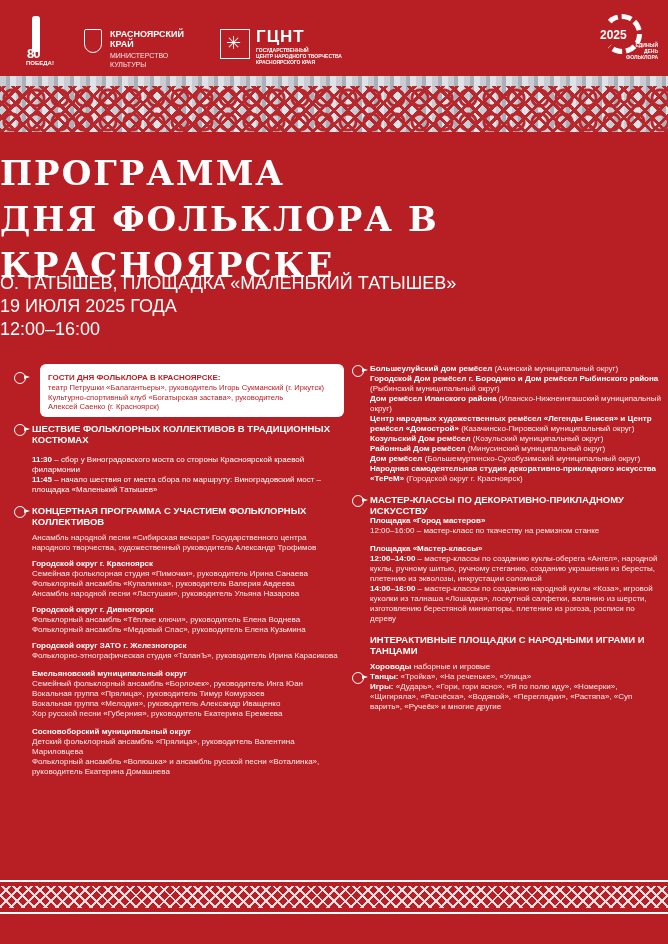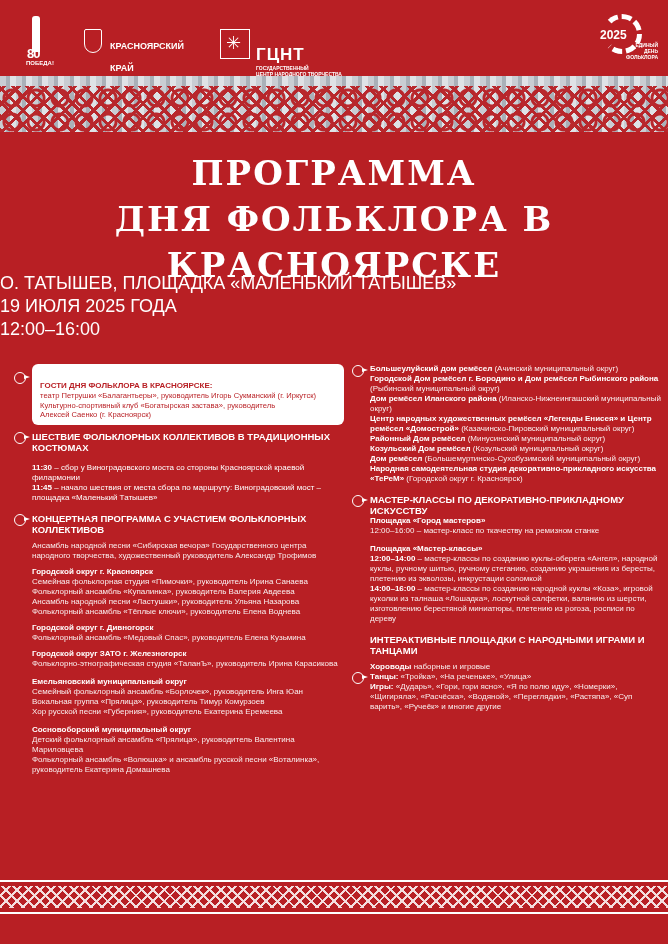--- a/index.html
+++ b/index.html
@@ -9,26 +9,26 @@
 
   
   .logos { position: absolute; top: 14px; left: 0; width: 668px; height: 60px; }
   .logo-80 { position: absolute; left: 24px; top: 2px; width: 26px; height: 52px; }
   .logo-80 .statue { position:absolute; left:8px; top:0; width:8px; height:36px; background:#fff; border-radius:3px 3px 0 0; }
   .logo-80 .num { position:absolute; left:3px; top:30px; font-weight:bold; font-size:13px; letter-spacing:-1px; }
   .logo-80 .pob { position:absolute; left:2px; top:44px; font-size:6px; font-weight:bold; }
   .logo-kray { position: absolute; left: 84px; top: 15px; }
   .coat { position:absolute; left:0; top:0; width:18px; height:24px; border:1.5px solid #fff; border-radius:2px 2px 9px 9px; }
   .kray-text { position:absolute; left:26px; top:0; width:110px; }
-  .kray-t1 { font-size:9px; font-weight:bold; line-height:10px;margin-top:12px; }
+  .kray-t1 { font-size:9px; font-weight:bold; line-height:10px; }
   .kray-t2 { font-size:7px; line-height:9px; opacity:.9; margin-top:2px; }
   .logo-gcnt { position:absolute; left:220px; top:15px; }
   .gcnt-box { position:absolute; left:0; top:0; width:30px; height:30px; border:1.5px solid #fff; }
   .gcnt-box::after { content:"✳"; position:absolute; left:5px; top:2px; font-size:18px; }
-  .gcnt-text { position:absolute; left:36px; top:-2px; width:140px;margin-top:18px; }
+  .gcnt-text { position:absolute; left:36px; top:-2px; width:140px; }
   .gcnt-title { font-size:17px; font-weight:bold; letter-spacing:1px; }
   .gcnt-sub { font-size:5px; font-weight:bold; line-height:6px; }
   .logo-day { position:absolute; right:10px; top:0; width:60px; height:56px;text-decoration:underline; }
   .day-ring { position:absolute; left:4px; top:0; width:40px; height:40px; border:5px dashed #fff; border-radius:50%; border-left-color: transparent; }
   .day-year { position:absolute; left:2px; top:14px; font-size:12px; font-weight:bold; }
   .day-text { position:absolute; left:24px; top:28px; font-size:5px; font-weight:bold; line-height:6px; text-align:right; width:36px; }
 
   
   .band-top { position:absolute; left:0; top:76px; width:668px; height:56px;
     background: repeating-linear-gradient(90deg,#c9cdd3 0 6px,#aab0b8 6px 10px,#dfe2e6 10px 16px); }
@@ -40,36 +40,36 @@
     opacity:.95; }
   .band-bottom { position:absolute; left:0; top:880px; width:668px; height:36px; }
   .band-bottom .line { position:absolute; left:0; width:668px; height:2px; background:#fff; }
   .band-bottom .lace2 { position:absolute; left:0; top:6px; width:668px; height:22px;
     background:
       repeating-linear-gradient(45deg, #fff 0 2px, transparent 2px 8px),
       repeating-linear-gradient(-45deg, #fff 0 2px, transparent 2px 8px);
     opacity:.85; }
 
   
-  .title { position:absolute; left:0; top:150px; width:668px; text-align:center;
+  .title { position:absolute; left:0; top:150px; width:668px; 
     font-family:"DejaVu Serif", serif; font-weight:bold; font-size:34px; line-height:46px; letter-spacing:2px; }
   .subtitle { position:absolute; left:0; top:272px; width:668px; text-align:left; font-size:18px; line-height:23px; }
 
   
   .col { position:absolute; top:364px; }
   .col-left { left:14px; width:330px; }
   .col-right { left:352px; width:310px; }
   .sec { position:relative; padding-left:18px; }
   .sec-icon { position:absolute; left:0; top:1px; width:16px; height:10px; }
   .sec-icon::before { content:""; position:absolute; left:0; top:0; width:10px; height:10px; border:1.5px solid #fff; border-radius:50%; }
   .sec-icon::after { content:""; position:absolute; left:10px; top:3px; border-left:6px solid #fff; border-top:2px solid transparent; border-bottom:2px solid transparent; }
   .h { font-weight:bold; font-size:9.5px; line-height:11px; text-transform:uppercase; }
   .t { font-size:8px; line-height:10px; }
   .b { font-weight:bold; }
-  .guests { background:#fff; color:#b81f24; border-radius:6px; padding:16px 8px 5px 8px; }
+  .guests { background:#fff; color:#b81f24; border-radius:6px; padding:8px 8px 5px 8px; margin-left:8px; }
   .guests .h { color:#b81f24; font-size:8px; }
   .guests .t { color:#b81f24; font-size:7.6px; line-height:9.5px; }
   .guest-icon { position:absolute; left:0; top:8px; }
   .gap4 { margin-top:0; } .gap6 { margin-top:6px; } .gap8 { margin-top:8px; } .gap10 { margin-top:10px; }
   .lite { opacity:.92; }
 </style>
 </head>
 <body>
 
 <div class="page">
@@ -143,48 +143,49 @@
 
     <div class="sec gap10">
       <span class="sec-icon"></span>
       <div class="h">КОНЦЕРТНАЯ ПРОГРАММА С УЧАСТИЕМ ФОЛЬКЛОРНЫХ КОЛЛЕКТИВОВ</div>
       <div class="t gap6 lite">Ансамбль народной песни «Сибирская вечора» Государственного центра народного творчества, художественный руководитель Александр Трофимов</div>
 
       <div class="t b gap6">Городской округ г. Красноярск</div>
       <div class="t lite gap4">Семейная фольклорная студия «Пимочки», руководитель Ирина Санаева</div>
       <div class="t lite gap4">Фольклорный ансамбль «Купалинка», руководитель Валерия Авдеева</div>
       <div class="t lite gap4">Ансамбль народной песни «Ластушки», руководитель Ульяна Назарова</div>
+      <div class="t b gap6">Городской округ г. Дивногорск</div>
+
       <div class="t lite gap4">Фольклорный ансамбль «Тёплые ключи», руководитель Елена Воднева</div>
-
-      <div class="t b gap6">Городской округ г. Дивногорск</div>
       <div class="t lite">Фольклорный ансамбль «Медовый Спас», руководитель Елена Кузьмина</div>
 
       <div class="t b gap6">Городской округ ЗАТО г. Железногорск</div>
       <div class="t lite">Фольклорно-этнографическая студия «ТаланЪ», руководитель Ирина Карасикова</div>
 
       <div class="t b gap8">Емельяновский муниципальный округ</div>
       <div class="t lite">Семейный фольклорный ансамбль «Борлочек», руководитель Инга Юан</div>
       <div class="t lite gap4">Вокальная группа «Прялица», руководитель Тимур Комурзоев</div>
+      <div class="t lite gap4">Вокальная группа «Мелодия», руководитель Александр Иващенко</div>
       <div class="t lite gap4">Хор русской песни «Губерния», руководитель Екатерина Еремеева</div>
 
       <div class="t b gap8">Сосновоборский муниципальный округ</div>
       <div class="t lite">Детский фольклорный ансамбль «Прялица», руководитель Валентина Мариловцева</div>
       <div class="t lite gap4">Фольклорный ансамбль «Волюшка» и ансамбль русской песни «Воталинка», руководитель Екатерина Домашнева</div>
     </div>
   </div>
 
   <div class="col col-right">
     <div class="sec">
       <span class="sec-icon"></span>
       <div class="t gap4"><span class="b">Большеулуйский дом ремёсел</span><span class="lite"> (Ачинский муниципальный округ)</span></div>
       <div class="t gap4"><span class="b">Городской Дом ремёсел г. Бородино и Дом ремёсел Рыбинского района</span><span class="lite"> (Рыбинский муниципальный округ)</span></div>
       <div class="t gap4"><span class="b">Дом ремёсел Иланского района</span><span class="lite"> (Иланско-Нижнеингашский муниципальный округ)</span></div>
       <div class="t gap4"><span class="b">Центр народных художественных ремёсел «Легенды Енисея» и Центр ремёсел «Домострой»</span><span class="lite"> (Казачинско-Пировский муниципальный округ)</span></div>
+      <div class="t gap4"><span class="b">Козульский Дом ремёсел</span><span class="lite"> (Козульский муниципальный округ)</span></div>
       <div class="t gap4"><span class="b">Районный Дом ремёсел</span><span class="lite"> (Минусинский муниципальный округ)</span></div>
-      <div class="t gap4"><span class="b">Козульский Дом ремёсел</span><span class="lite"> (Козульский муниципальный округ)</span></div>
       <div class="t gap4"><span class="b">Дом ремёсел</span><span class="lite"> (Большемуртинско-Сухобузимский муниципальный округ)</span></div>
       <div class="t gap4"><span class="b">Народная самодеятельная студия декоративно-прикладного искусства «ТеРеМ»</span><span class="lite"> (Городской округ г. Красноярск)</span></div>
     </div>
 
     <div class="sec gap10">
       <span class="sec-icon"></span>
       <div class="h">МАСТЕР-КЛАССЫ ПО ДЕКОРАТИВНО-ПРИКЛАДНОМУ ИСКУССТВУ</div>
       <div class="t b gap4">Площадка «Город мастеров»</div>
       <div class="t lite">12:00–16:00 – мастер-класс по ткачеству на ремизном станке</div>
       <div class="t b gap8">Площадка «Мастер-классы»</div>

